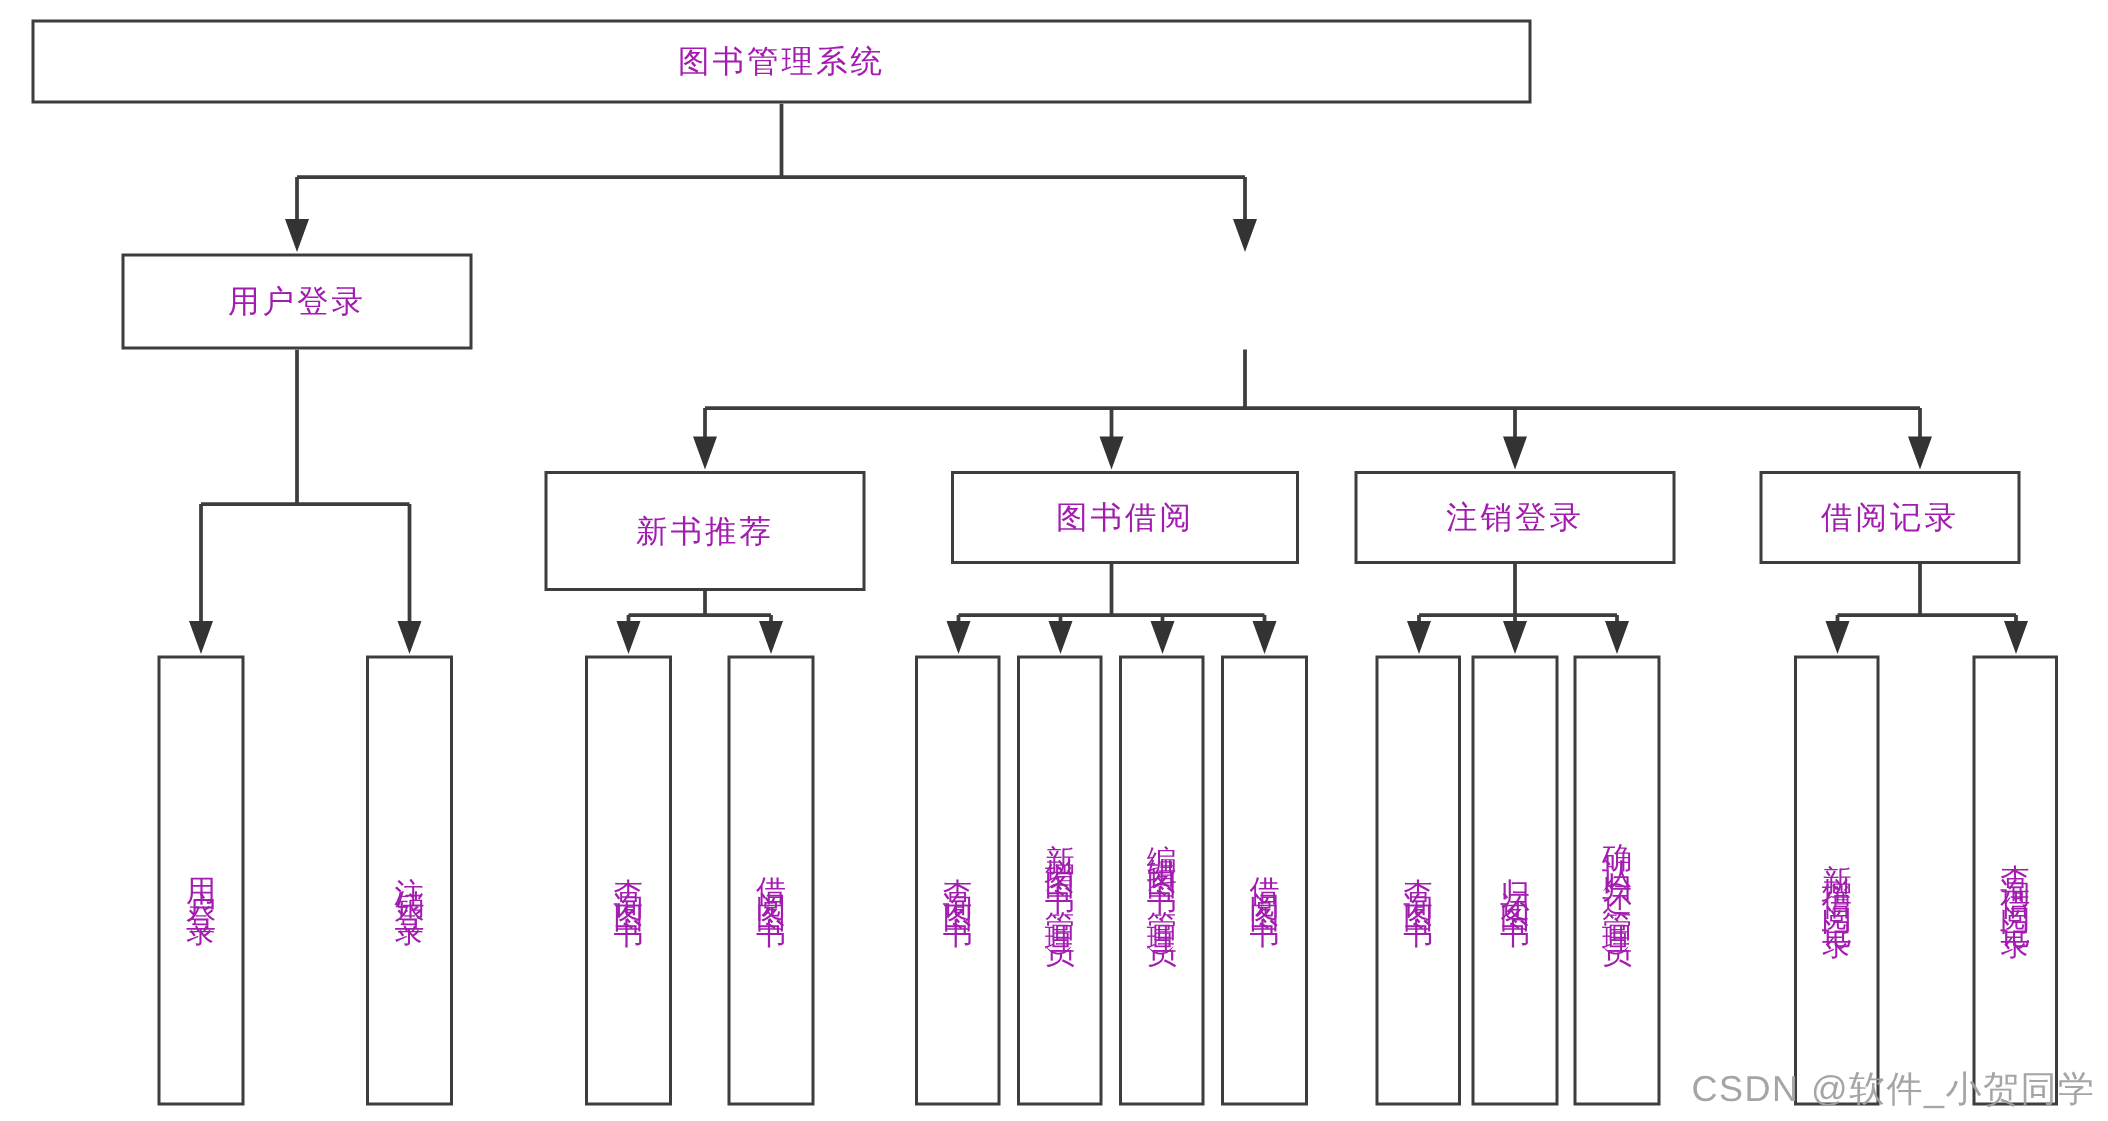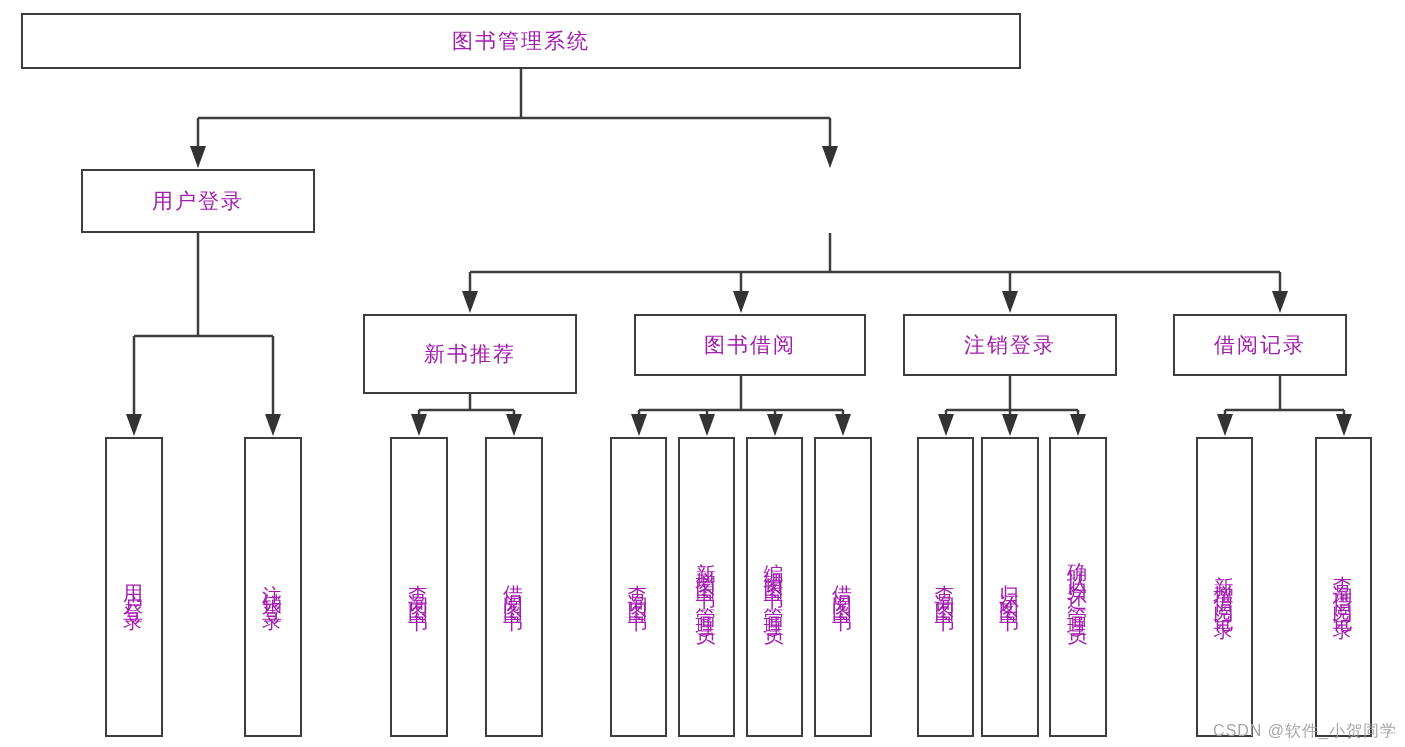--- a/index.html
+++ b/index.html
@@ -11,21 +11,21 @@
   .node{
     position:absolute;box-sizing:border-box;border:2px solid #3d3d3d;background:#fff;
     display:flex;align-items:center;justify-content:center;
     color:#a21caf;font-size:21px;letter-spacing:2px;white-space:nowrap;
   }
   .node.v{
     writing-mode:vertical-rl;font-size:20px;letter-spacing:9px;white-space:normal;
   }
   .wm{
     position:absolute;right:8px;bottom:5px;z-index:6;
-    font-size:16px;color:rgba(160,160,160,0.95);letter-spacing:1px;
+    font-size:24px;color:rgba(160,160,160,0.95);letter-spacing:1px;
   }
 </style>
 </head>
 <body>
 
 <div class="canvas">
 
   <svg class="wires" viewBox="0 0 1405 747">
     <g stroke="#3d3d3d" stroke-width="2.5" fill="none">
 

